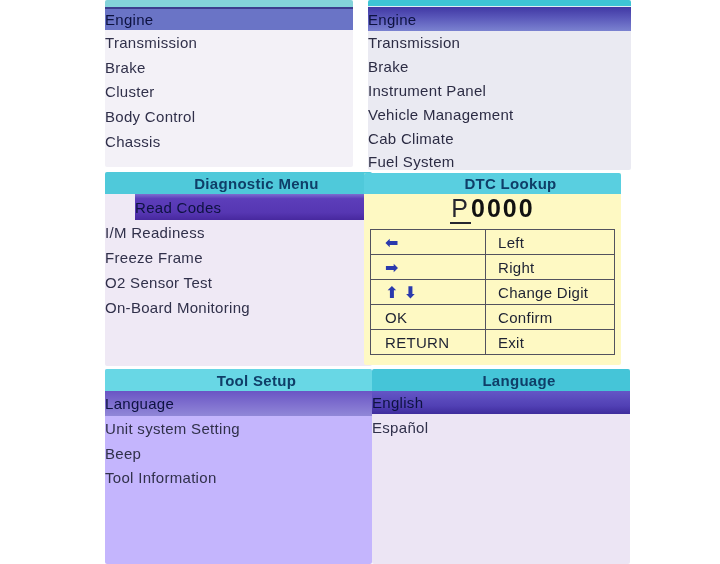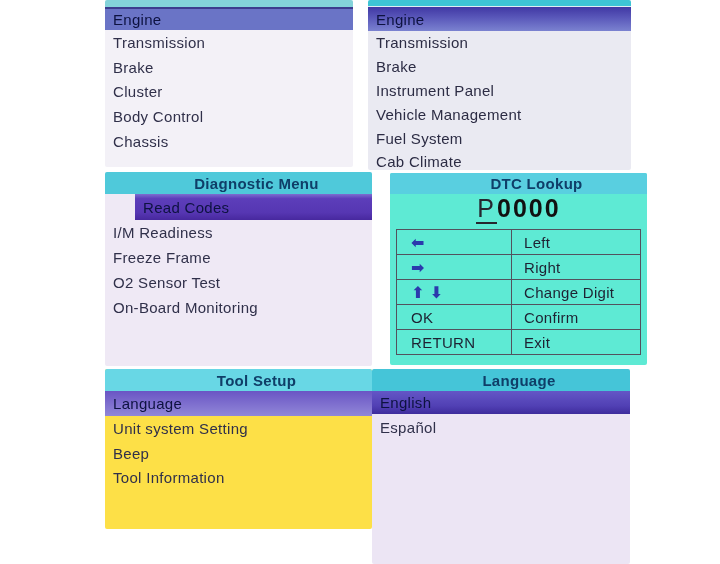--- a/index.html
+++ b/index.html
@@ -1,21 +1,21 @@
 <!DOCTYPE html>
 <html><head>
 <meta charset="utf-8">
 <style>
   html,body{margin:0;padding:0;background:#ffffff;}
   #stage{position:relative;width:720px;height:564px;background:#ffffff;overflow:hidden;
          font-family:"Liberation Sans","DejaVu Sans",sans-serif;-webkit-font-smoothing:antialiased;}
   .panel{position:absolute;overflow:hidden;border-radius:2px;}
 
   
-  .row{display:flex;align-items:center;padding-left:8px;font-size:15px;letter-spacing:.3px;color:#30304a;}
+  .row{display:flex;align-items:center;font-size:15px;letter-spacing:.3px;color:#30304a;}
   .sel{color:#0d1240;}
 
   
   .p1{left:105px;top:0;width:248px;height:167px;background:#f3f1f7;}
   .p1 .strip{height:7px;background:#84d3da;}
   .p1 .sel{height:21px;background:#6a74c6;border-top:2px solid #3c3c8e;}
   .p1 .row:not(.sel){height:24.7px;}
 
   
   .p2{left:368px;top:0;width:263px;height:170px;background:#eaeaf2;}
@@ -27,33 +27,33 @@
   .hdr{display:flex;align-items:center;justify-content:center;font-size:15px;font-weight:bold;
        letter-spacing:.3px;color:#0f3e68;padding-left:36px;}
 
   
   .p3{left:105px;top:172px;width:267px;height:194px;background:#efe9f5;}
   .p3 .hdr{height:22px;background:#4fc9da;}
   .p3 .sel{height:26px;background:linear-gradient(180deg,#7d6ed0 0%,#5c3eba 18%,#5636b2 72%,#47289e 100%);margin-left:30px;}
   .p3 .row:not(.sel){height:25px;}
 
   
-  .p4{left:390px;top:173px;width:257px;height:192px;background:#5eead4;}
+  .p4{left:364px;top:173px;width:257px;height:192px;background:#fef9c3;}
   .p4 .hdr{height:21px;background:#59cfe0;}
   .code{text-align:center;font-size:25px;line-height:28px;letter-spacing:2px;color:#111;}
   .code .prefix{font-weight:normal;color:#26262f;border-bottom:2px solid #26262f;padding:0 1px;}
   .code .digits{font-weight:bold;}
   .htable{margin:7px auto 0 auto;width:245px;border-collapse:collapse;}
   .htable td{border:1px solid #53525e;height:24px;font-size:15px;letter-spacing:.3px;
              color:#1e2233;padding:0 0 0 12px;}
   .htable td.key{width:100px;padding-left:14px;}
   .htable td.icon{color:#2b3aad;font-size:16px;font-weight:bold;}
 
   
-  .p5{left:105px;top:369px;width:267px;height:160px;background:#fde047;}
+  .p5{left:105px;top:369px;width:267px;height:195px;background:#c4b5fd;}
   .p5 .hdr{height:22px;background:#68d7e5;}
   .p5 .sel{height:25px;background:linear-gradient(180deg,#6a55c4 0%,#9187d8 100%);}
   .p5 .row:not(.sel){height:24.7px;}
 
   
   .p6{left:372px;top:369px;width:258px;height:195px;background:#ece5f4;}
   .p6 .hdr{height:22px;background:#45c5d8;}
   .p6 .sel{height:23px;background:linear-gradient(180deg,#6456c6 0%,#5140b4 65%,#3e2c9c 100%);}
   .p6 .row:not(.sel){height:26px;}
 </style>
@@ -72,22 +72,22 @@
     <div class="row">Chassis</div>
   </div>
 
   <div class="panel p2">
     <div class="strip"></div>
     <div class="row sel">Engine</div>
     <div class="row">Transmission</div>
     <div class="row">Brake</div>
     <div class="row">Instrument Panel</div>
     <div class="row">Vehicle Management</div>
+    <div class="row">Cab Climate</div>
     <div class="row">Fuel System</div>
-    <div class="row">Cab Climate</div>
   </div>
 
   <div class="panel p3">
     <div class="hdr">Diagnostic Menu</div>
     <div class="row sel">Read Codes</div>
     <div class="row">I/M Readiness</div>
     <div class="row">Freeze Frame</div>
     <div class="row">O2 Sensor Test</div>
     <div class="row">On-Board Monitoring</div>
   </div>

